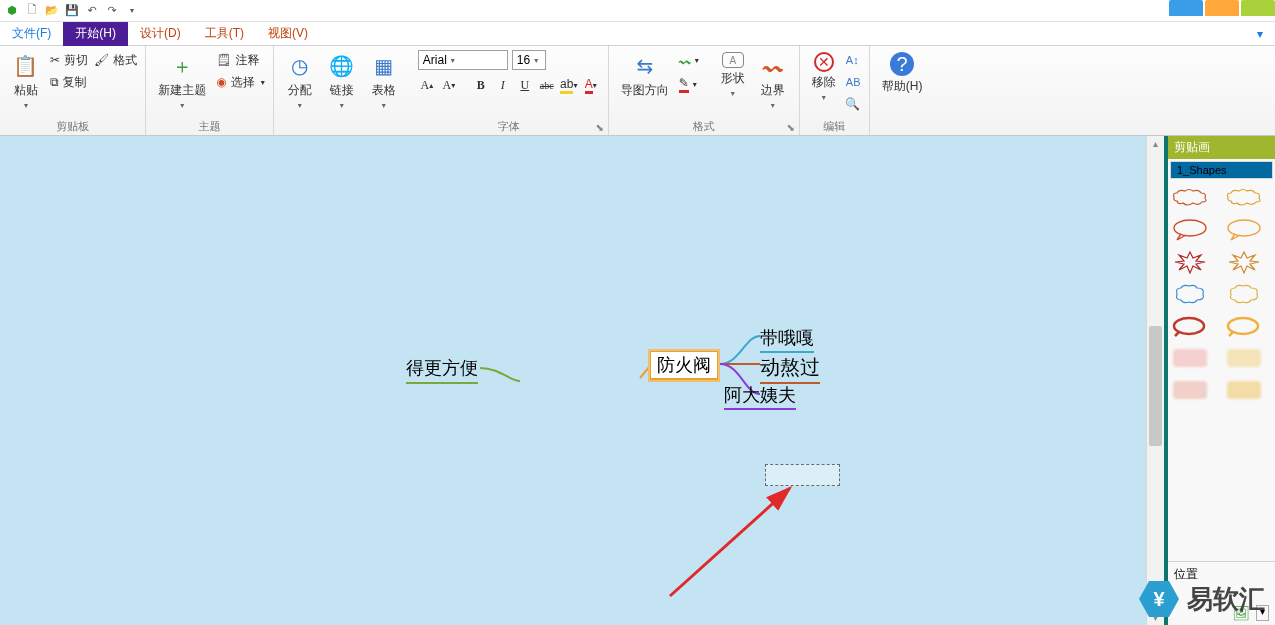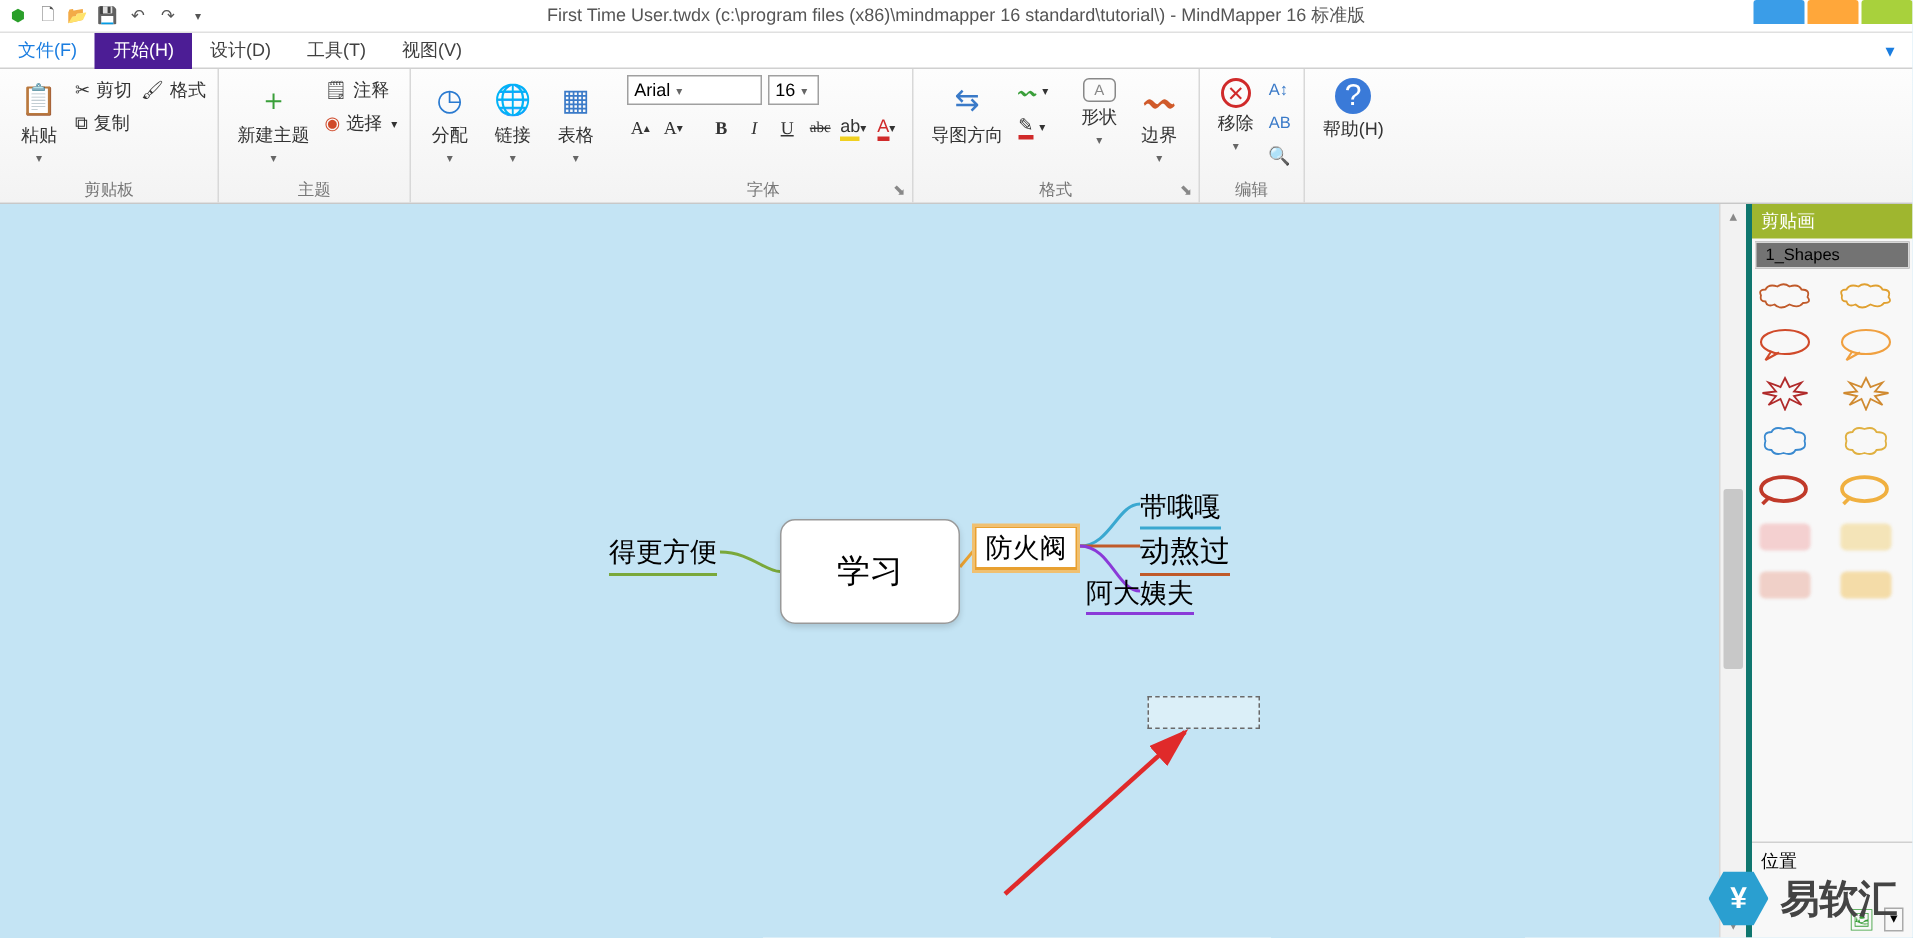--- a/index.html
+++ b/index.html
@@ -11,21 +11,21 @@
 .titlebar .qat span { width: 16px; height: 16px; display: flex; align-items: center; justify-content: center; font-size: 11px; color: #555; }
 .titlebar .title { position: absolute; left: 0; right: 0; text-align: center; font-size: 12px; color: #555; pointer-events: none; }
 .titlebar .winbtns { position: absolute; right: 0; top: 0; display: flex; gap: 2px; }
 .titlebar .winbtns div { width: 34px; height: 16px; border-radius: 2px 2px 0 0; }
 .wb1 { background: #3a9de8; }
 .wb2 { background: #ffa73a; }
 .wb3 { background: #a8d13c; }
 
 
 .menubar { height: 24px; background: #fff; display: flex; align-items: center; font-size: 12px; border-bottom: 1px solid #d0d0d0; }
-.menubar .tab { padding: 0 12px; height: 24px; display: flex; align-items: center; color: #404040; cursor: pointer; }
+.menubar .tab { padding: 0 12px; height: 24px; display: flex; align-items: center; color: #c2410c; cursor: pointer; }
 .menubar .tab.file { color: #1a7de0; }
 .menubar .tab.active { background: #4c1d95; color: #fff; }
 .menubar .help { margin-left: auto; margin-right: 12px; color: #1a7de0; }
 
 
 .ribbon { height: 90px; background: linear-gradient(#fdfdfd, #f3f3f3); border-bottom: 1px solid #c8c8c8; display: flex; }
 .group { border-right: 1px solid #d8d8d8; padding: 4px 8px 2px 8px; display: flex; flex-direction: column; }
 .group-body { flex: 1; display: flex; align-items: flex-start; gap: 6px; }
 .group-label { font-size: 11px; color: #777; text-align: center; height: 14px; position: relative; }
 .group-label .launcher { position: absolute; right: -4px; bottom: 0; font-size: 10px; color: #888; }
@@ -55,21 +55,21 @@
 .node-r2 { position: absolute; left: 760px; top: 218px; font-size: 20px; font-family: Liberation Serif, serif; border-bottom: 2px solid #c05a2a; padding-bottom: 1px; }
 .node-r3 { position: absolute; left: 724px; top: 247px; font-size: 18px; font-family: "SimSun", serif; border-bottom: 2px solid #8a3ad8; padding-bottom: 1px; text-align: right; }
 .float-box { position: absolute; left: 765px; top: 328px; width: 75px; height: 22px; border: 1px dashed #6a6a6a; background: rgba(255,255,255,0.4); }
 
 svg.connectors { position: absolute; left: 0; top: 0; pointer-events: none; }
 .arrow { position: absolute; left: 660px; top: 340px; }
 
 
 .sidepanel { width: 111px; background: #f8f8f8; border-left: 4px solid #0f766e; display: flex; flex-direction: column; }
 .sp-header { background: #9fb62f; color: #fff; font-size: 12px; padding: 3px 6px; }
-.sp-tab { background: #737373; border: 1px solid #d8d8d8; margin: 2px; padding: 2px 6px; font-size: 11px; }
+.sp-tab { background: #0369a1; border: 1px solid #d8d8d8; margin: 2px; padding: 2px 6px; font-size: 11px; }
 .sp-grid { flex: 1; overflow: hidden; padding: 4px 2px; display: grid; grid-template-columns: 1fr 1fr; gap: 6px 4px; align-content: start; }
 .sp-shape { width: 40px; height: 26px; display: flex; align-items: center; justify-content: center; }
 .sp-footer { border-top: 1px solid #d0d0d0; padding: 4px 6px; font-size: 12px; display: flex; flex-direction: column; gap: 22px; }
 .sp-footer-row { display: flex; justify-content: flex-end; gap: 6px; font-size: 14px; }
 
 
 .watermark { position: absolute; right: 10px; bottom: 6px; display: flex; align-items: center; gap: 8px; font-size: 26px; font-weight: bold; color: #444; z-index: 50; }
 .watermark .hex { width: 40px; height: 40px; background: #2a9fd0; transform: rotate(0deg); clip-path: polygon(25% 5%, 75% 5%, 100% 50%, 75% 95%, 25% 95%, 0 50%); display: flex; align-items: center; justify-content: center; color: #fff; font-size: 20px; }
 </style>
 </head>
@@ -78,21 +78,20 @@
 <div class="titlebar">
   <div class="qat">
     <span style="color:#2a9f2a">⬢</span>
     <span>🗋</span>
     <span>📂</span>
     <span style="color:#3a7ac8">💾</span>
     <span>↶</span>
     <span>↷</span>
     <span style="font-size:8px">▾</span>
   </div>
-  <div class="title">First Time User.twdx (c:\program files (x86)\mindmapper 16 standard\tutorial\) - MindMapper 16 标准版</div>
   <div class="winbtns">
     <div class="wb1"></div>
     <div class="wb2"></div>
     <div class="wb3"></div>
   </div>
 </div>
 
 <div class="menubar">
   <div class="tab file">文件(F)</div>
   <div class="tab active">开始(H)</div>
@@ -276,21 +275,20 @@
 
     <svg class="connectors" width="1160" height="490">
       <path d="M 520 245 C 510 245 500 232 480 232" stroke="#7aa83a" stroke-width="2" fill="none"></path>
       <path d="M 640 242 L 650 230" stroke="#e8a030" stroke-width="2" fill="none"></path>
       <path d="M 720 228 C 740 228 745 200 760 200" stroke="#3aa8d0" stroke-width="2" fill="none"></path>
       <path d="M 720 228 C 740 228 745 228 760 228" stroke="#c05a2a" stroke-width="2" fill="none"></path>
       <path d="M 720 228 C 740 228 745 258 760 258" stroke="#8a3ad8" stroke-width="2" fill="none"></path>
     </svg>
 
     <div class="node-left">得更方便</div>
-    <div class="node-center">学习</div>
     <div class="node-sel">防火阀</div>
     <div class="node-r1">带哦嘎</div>
     <div class="node-r2">动熬过</div>
     <div class="node-r3">阿大姨夫</div>
     <div class="float-box"></div>
 
     <svg class="arrow" width="160" height="130">
       <defs>
           <marker id="ah" markerWidth="10" markerHeight="10" refX="8" refY="3" orient="auto">
             <path d="M0,0 L0,6 L9,3 z" fill="#e02a2a"></path>

